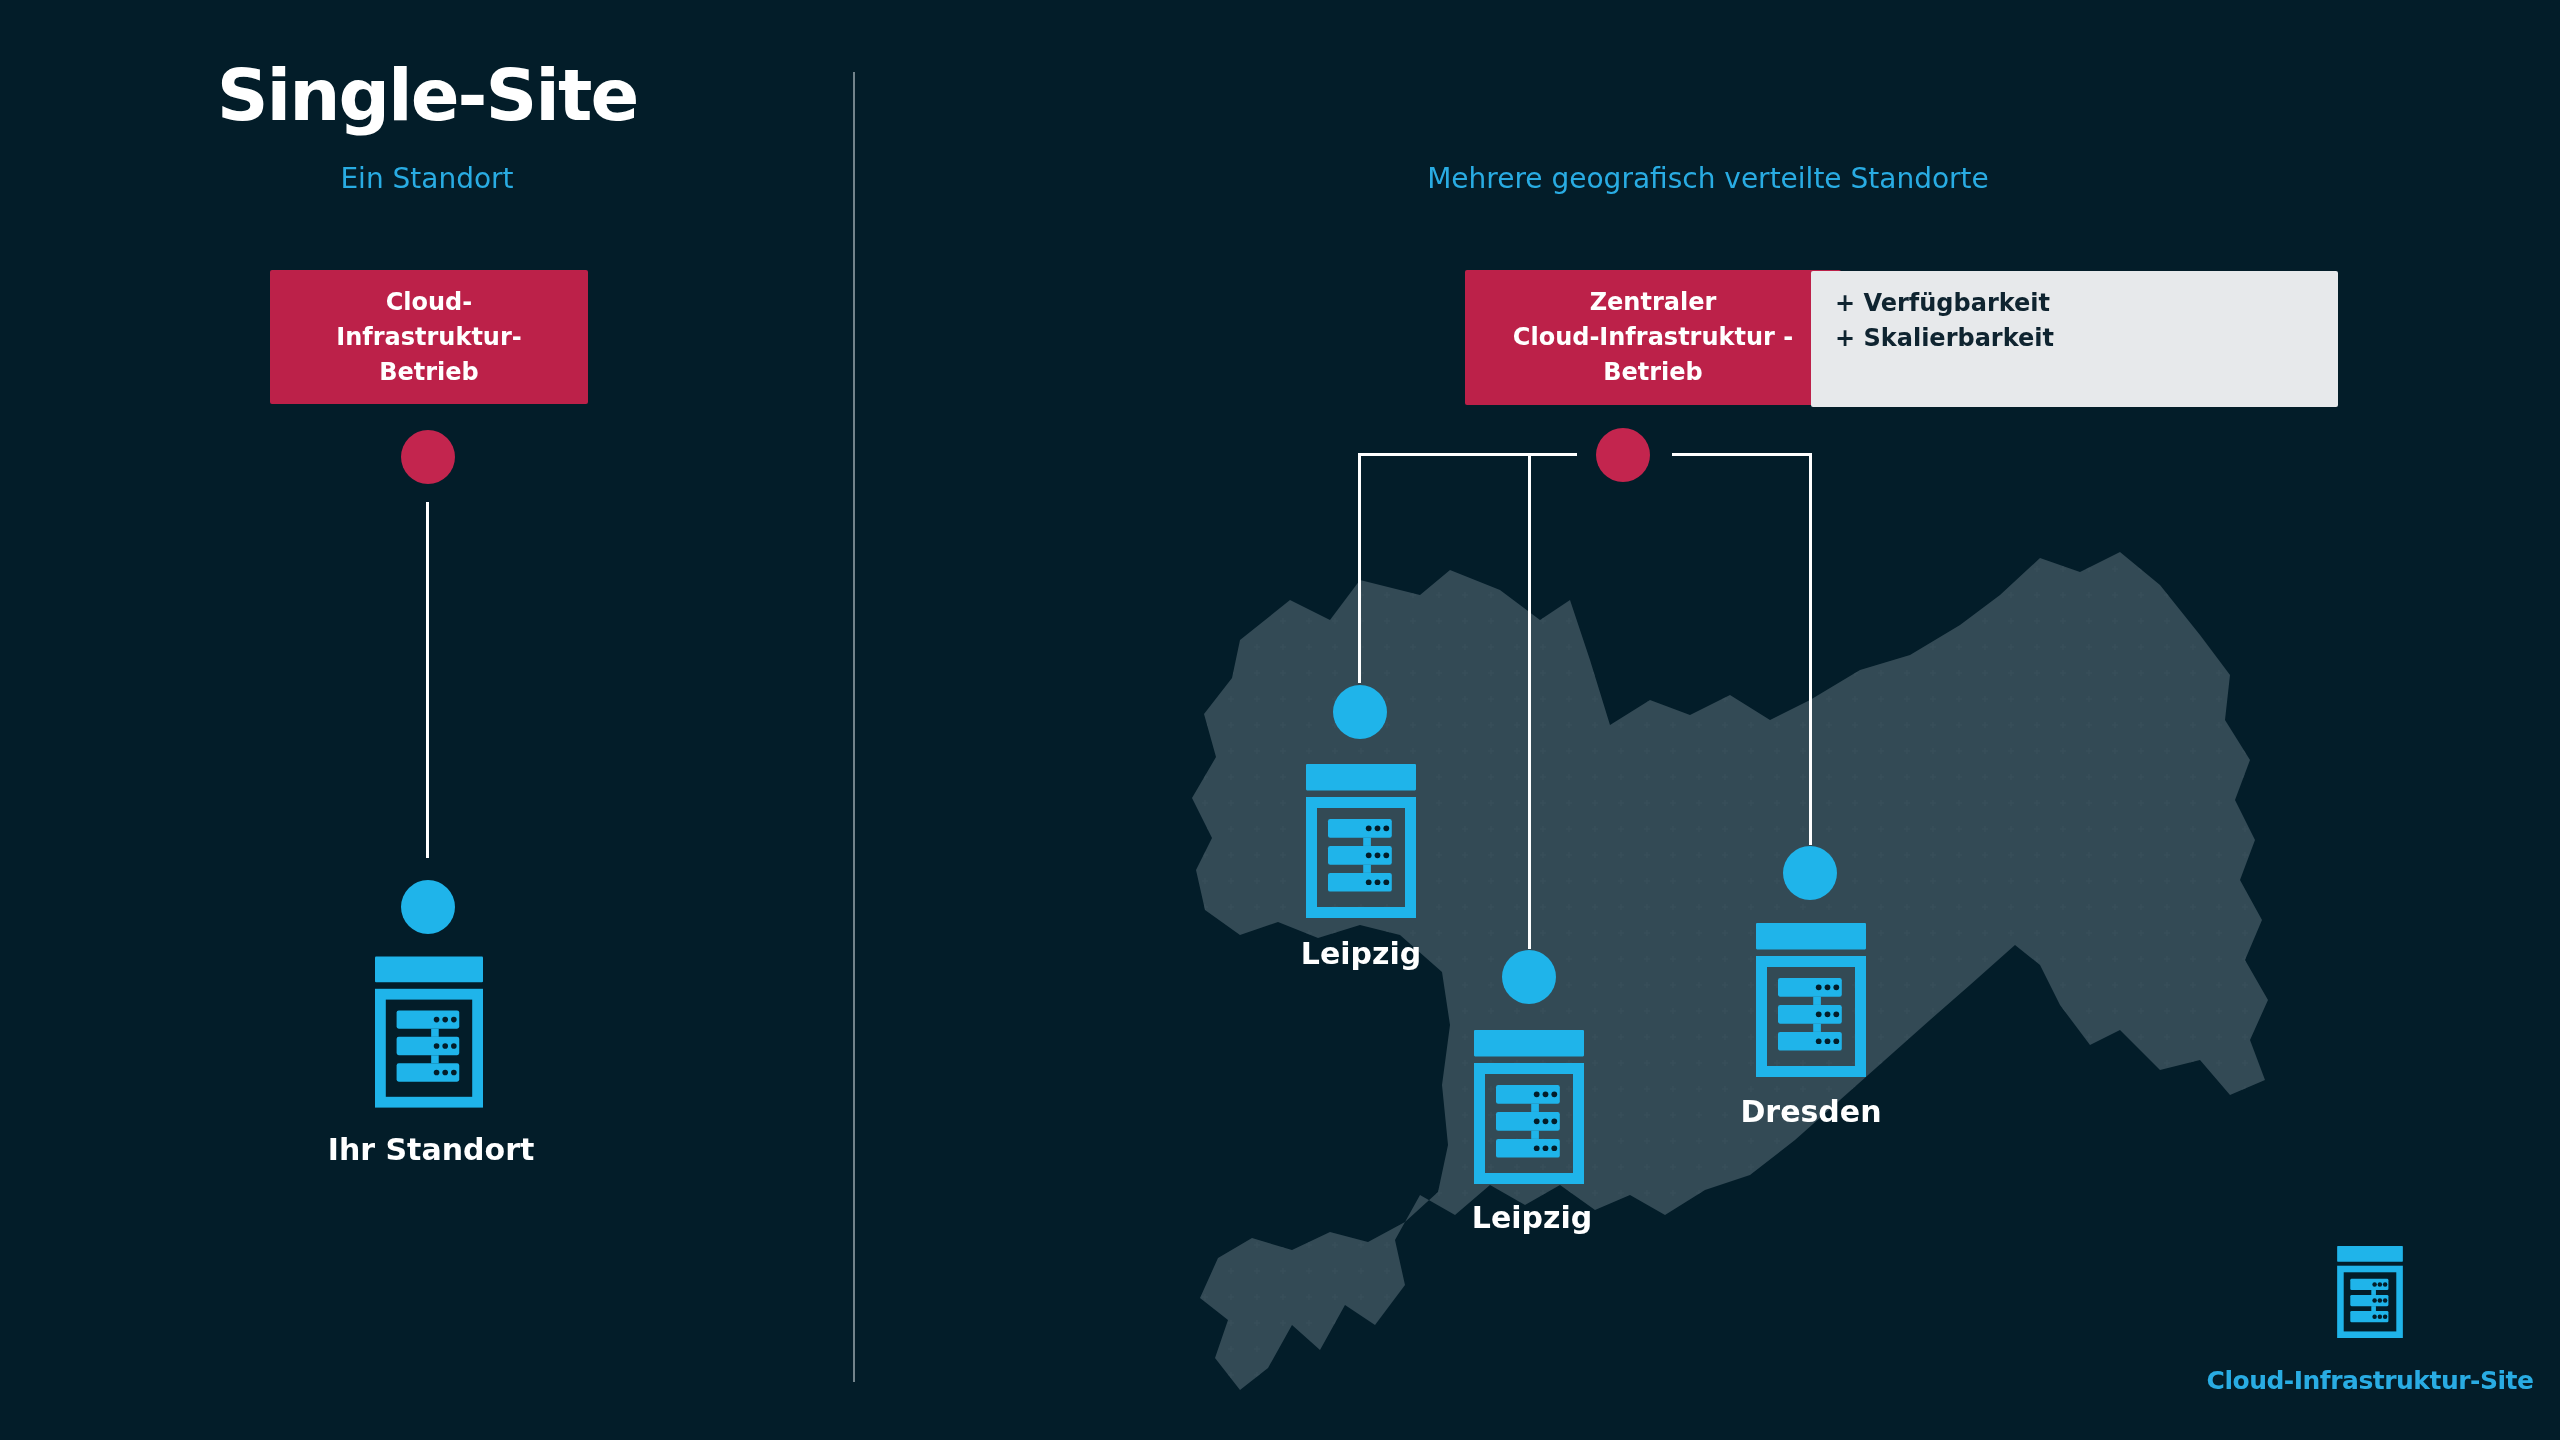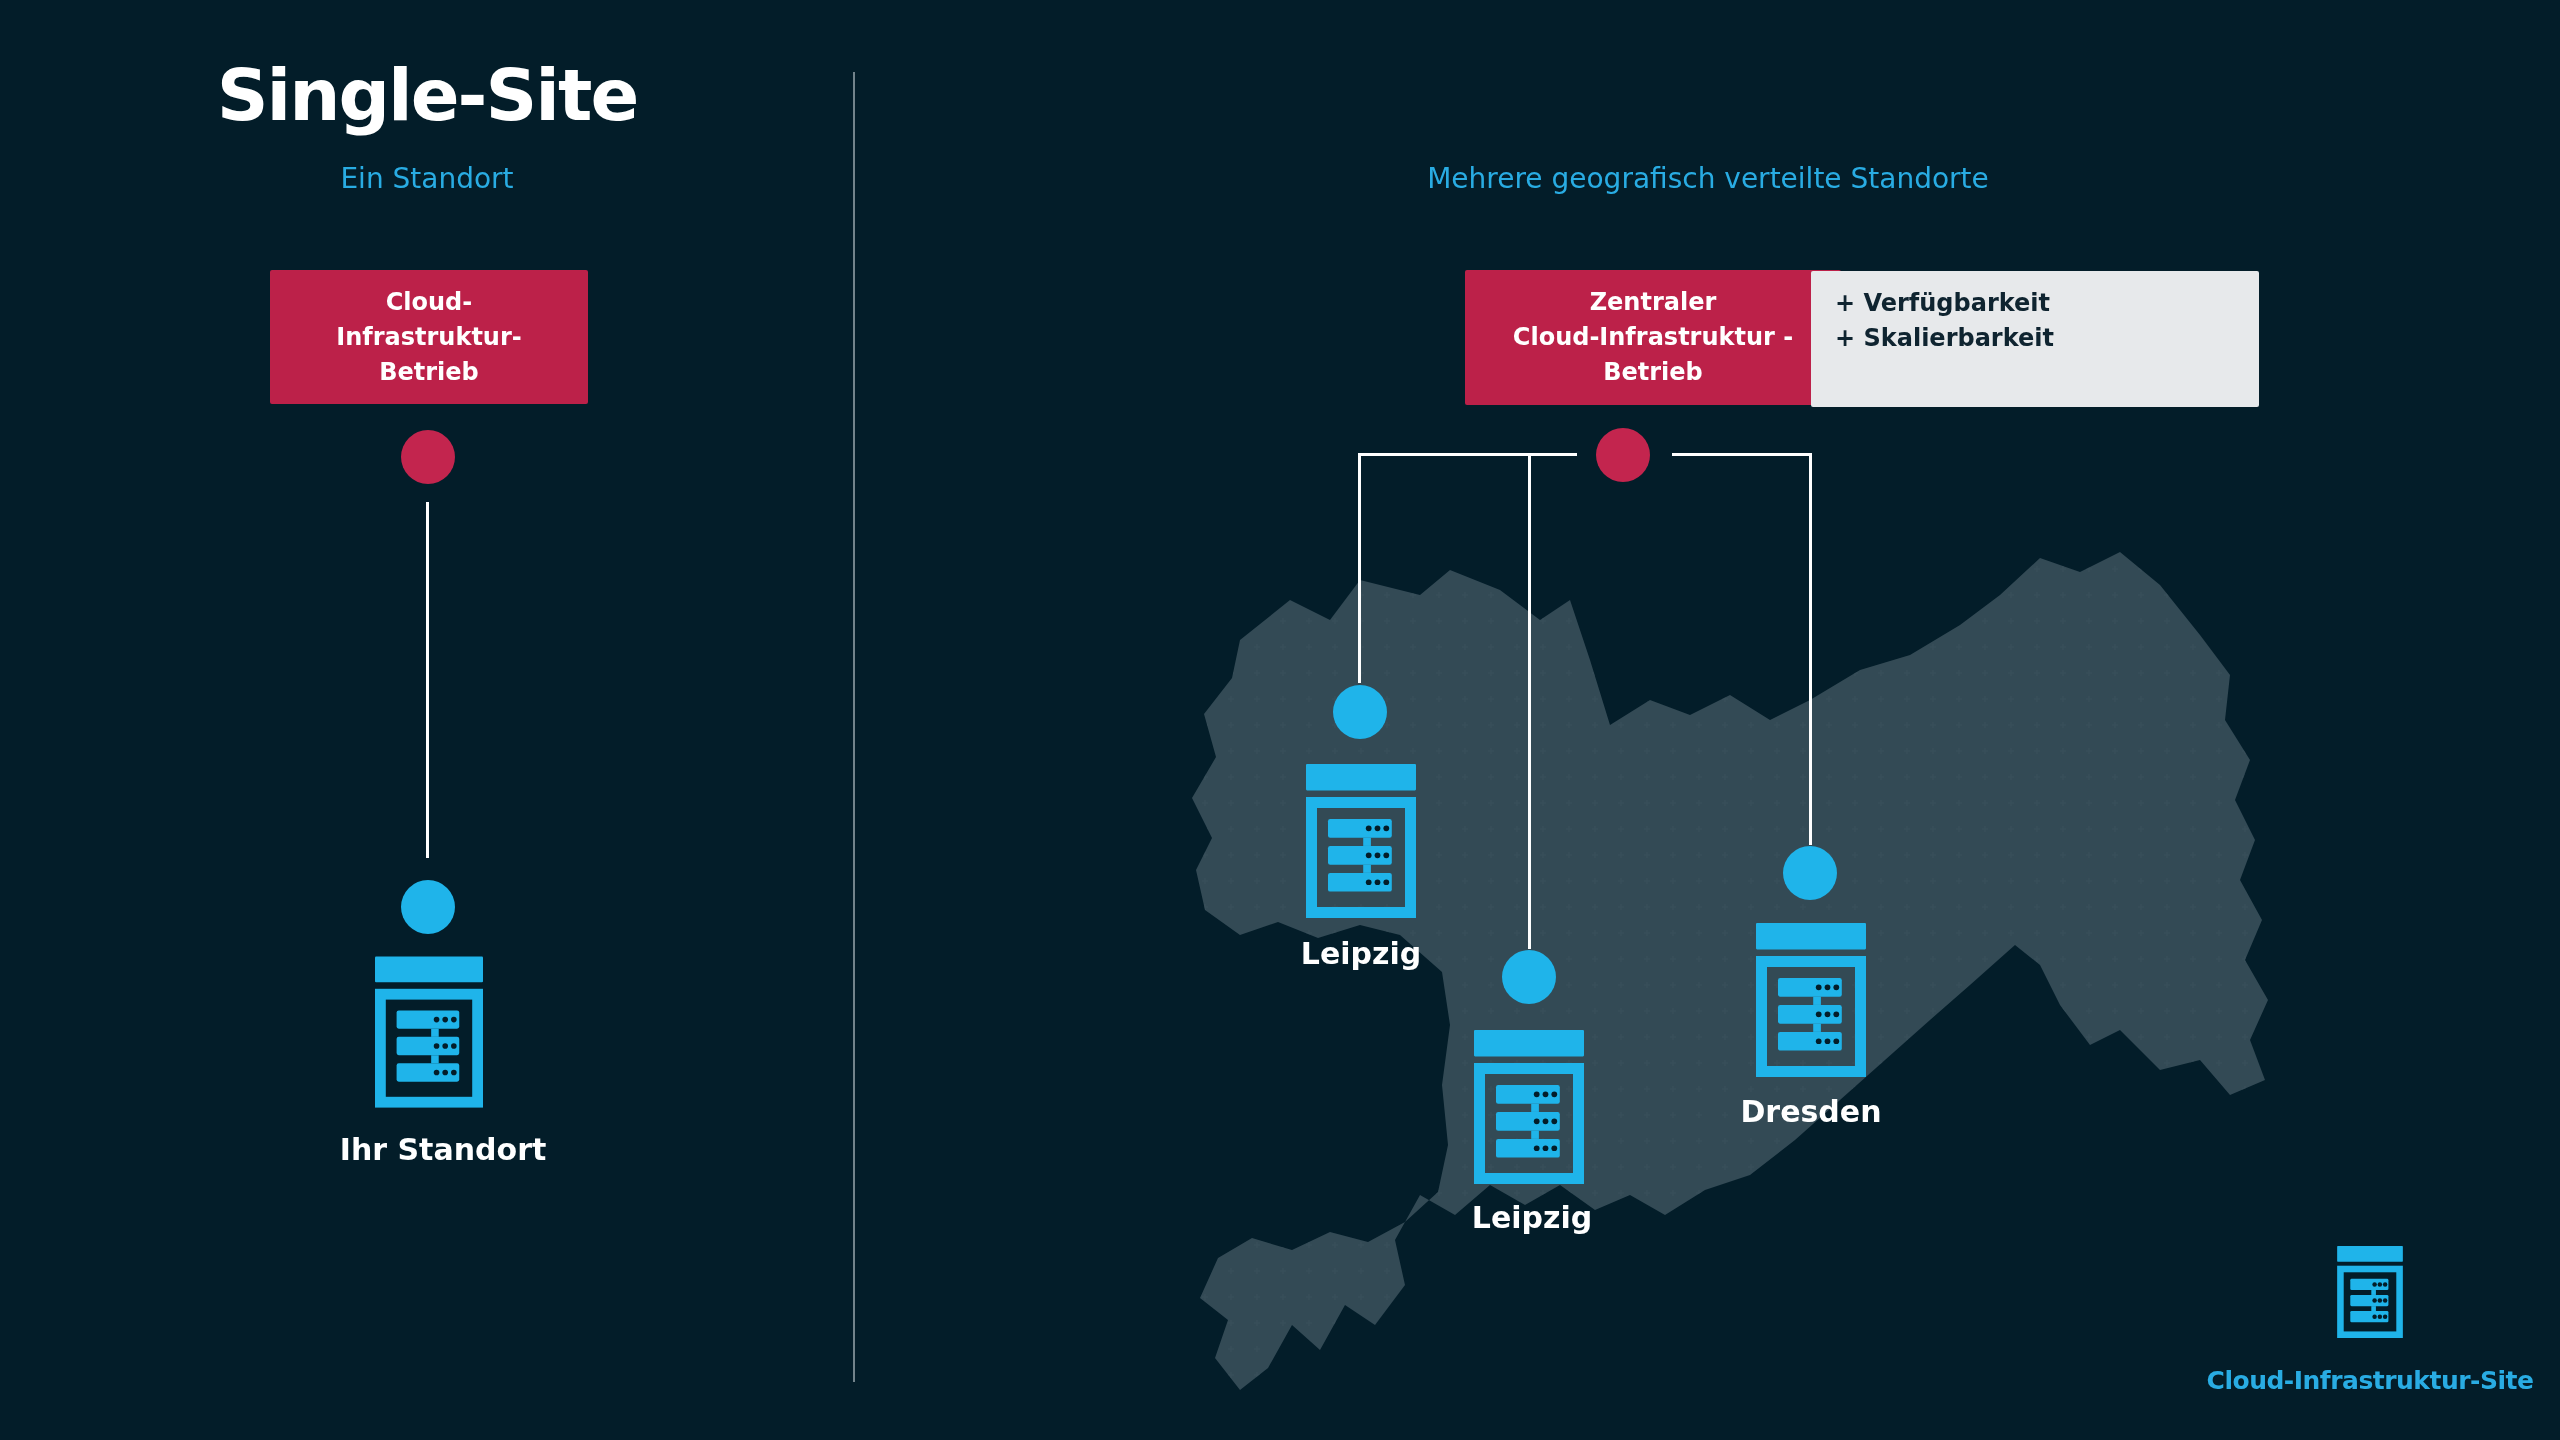--- a/index.html
+++ b/index.html
@@ -86,29 +86,29 @@
         <circle cx="57" cy="83" r="2.6"></circle>
           <circle cx="65" cy="83" r="2.6"></circle>
           <circle cx="73" cy="83" r="2.6"></circle>
         <circle cx="57" cy="107.5" r="2.6"></circle>
           <circle cx="65" cy="107.5" r="2.6"></circle>
           <circle cx="73" cy="107.5" r="2.6"></circle>
       </g>
     </svg>
   </div>
 
-  <div class="abs site-label" style="left:16px;top:1132px;">Ihr Standort</div>
+  <div class="abs site-label" style="left:4px;top:1132px;">Ihr Standort</div>
 
   <div class="abs panel-sub" style="left:856px;top:162px;">Mehrere geografisch verteilte Standorte</div>
 
   <div class="abs red-box" style="left:1465px;top:270px;width:376px;height:135px;">Zentraler
 Cloud-Infrastruktur -
 Betrieb</div>
 
-  <div class="abs white-box" style="left:1811px;top:271px;width:448px;height:136px;">
+  <div class="abs white-box" style="left:1811px;top:271px;width:527px;height:136px;">
     <div class="benefit">+ Verfügbarkeit</div>
     <div class="benefit">+ Skalierbarkeit</div>
   </div>
 
   <div class="abs" style="left:1140px;top:530px;width:1140px;height:880px;">
     <svg width="1140" height="880" viewBox="0 0 1140 880">
       <defs>
         <pattern id="gridp" width="26" height="26" patternUnits="userSpaceOnUse">
           <path d="M13 10v6M10 13h6" stroke="#3C525D" stroke-width="1.4" fill="none"></path>
         </pattern>

